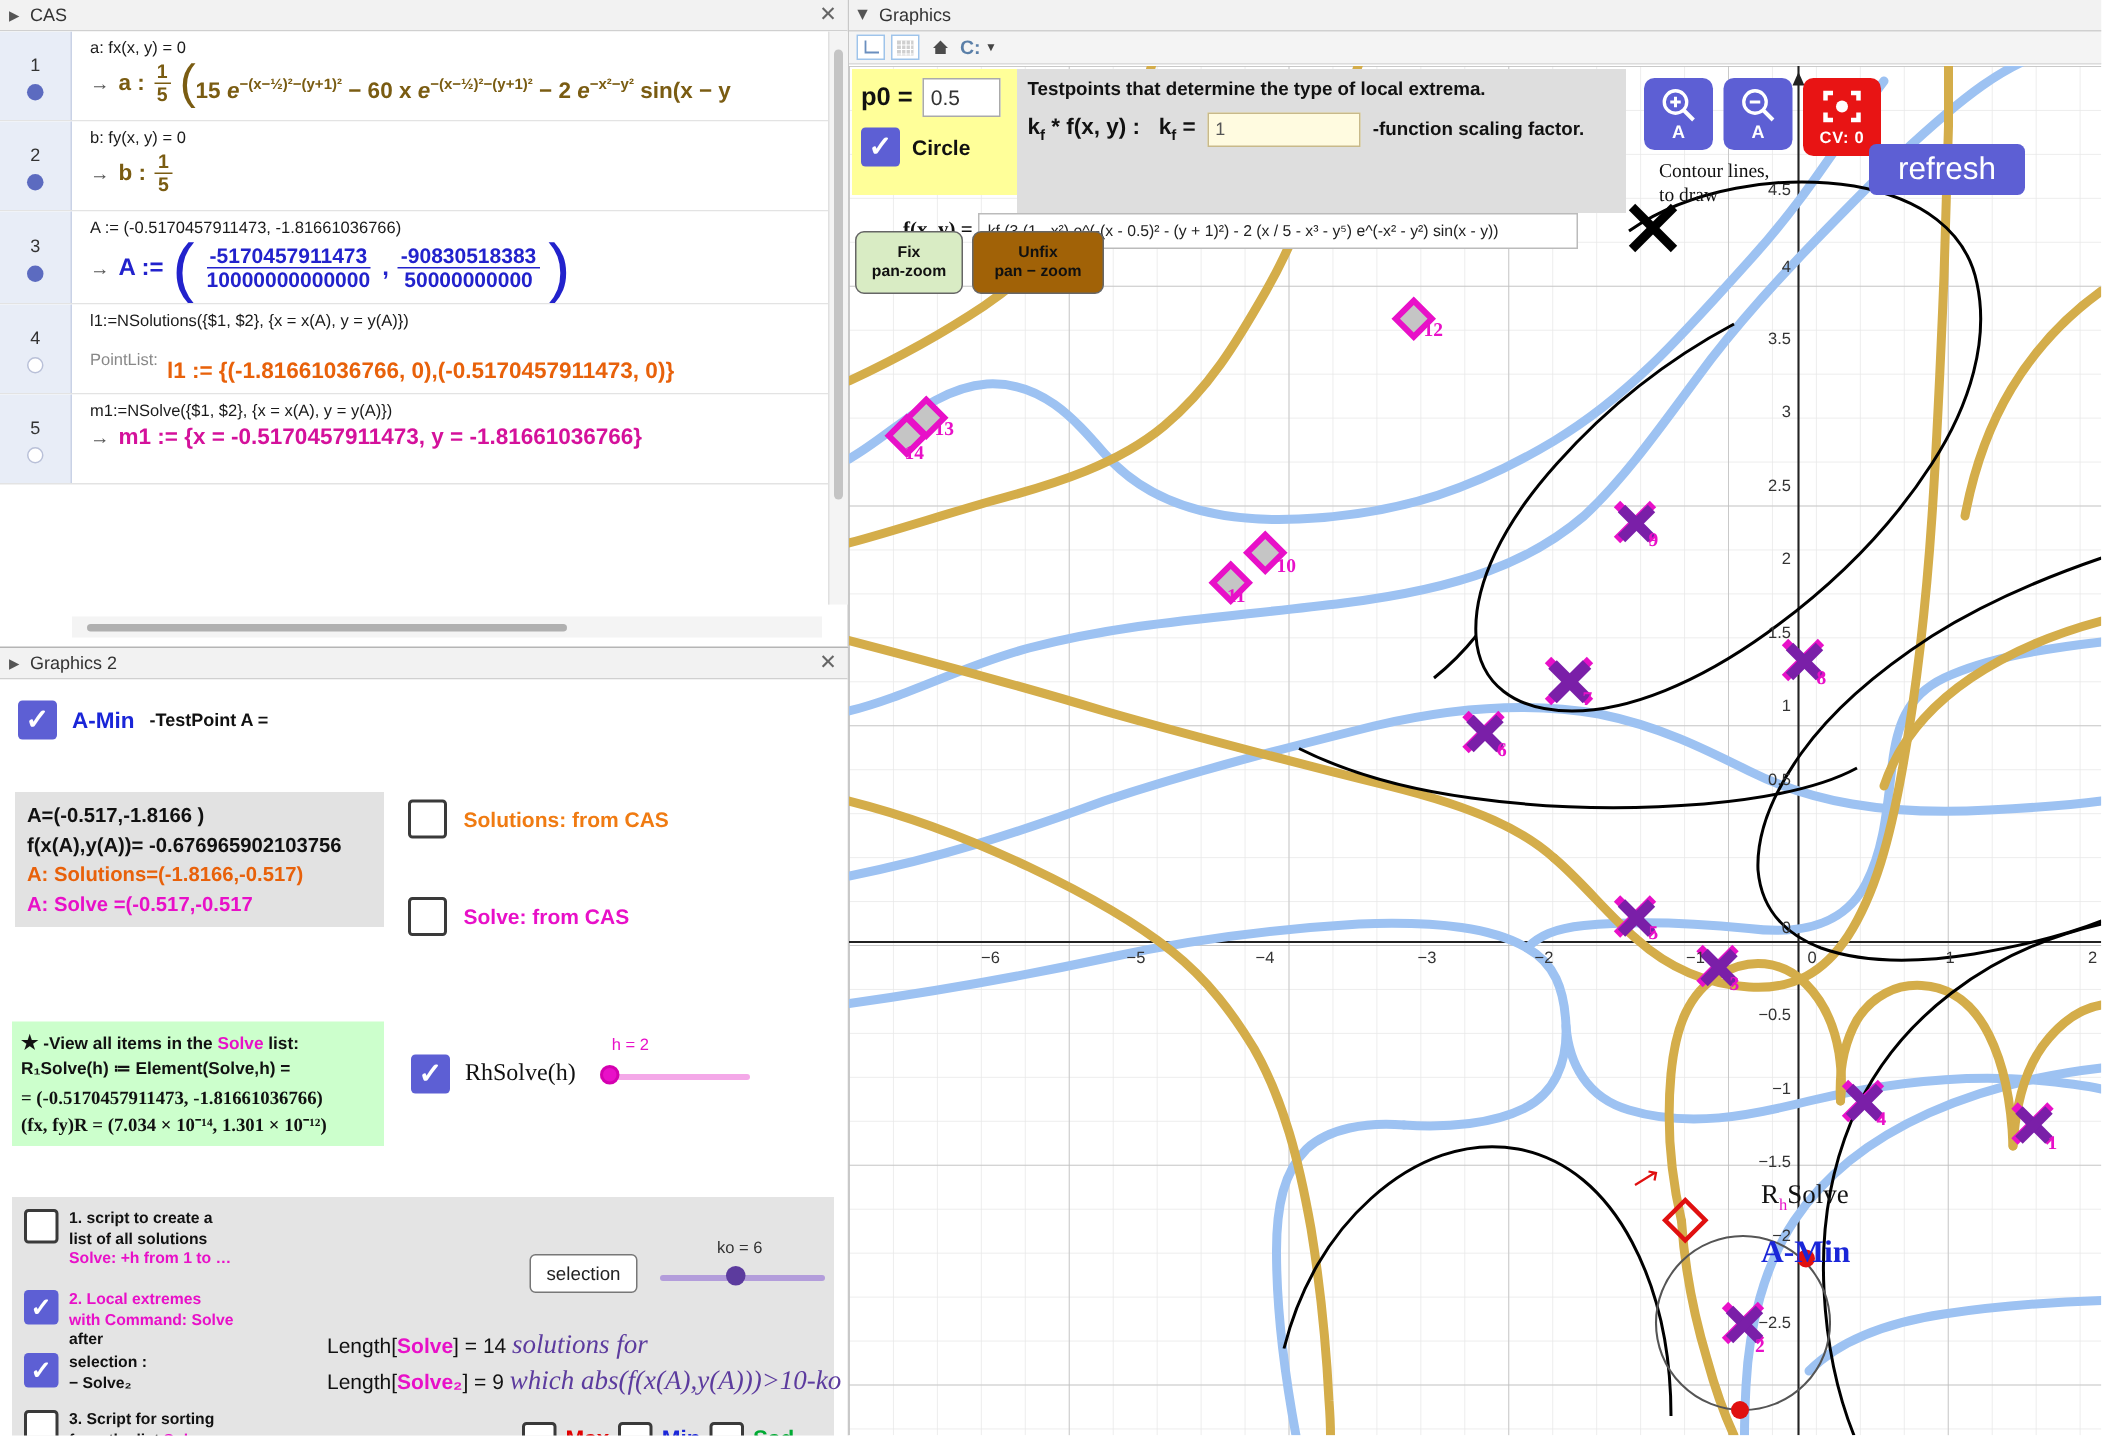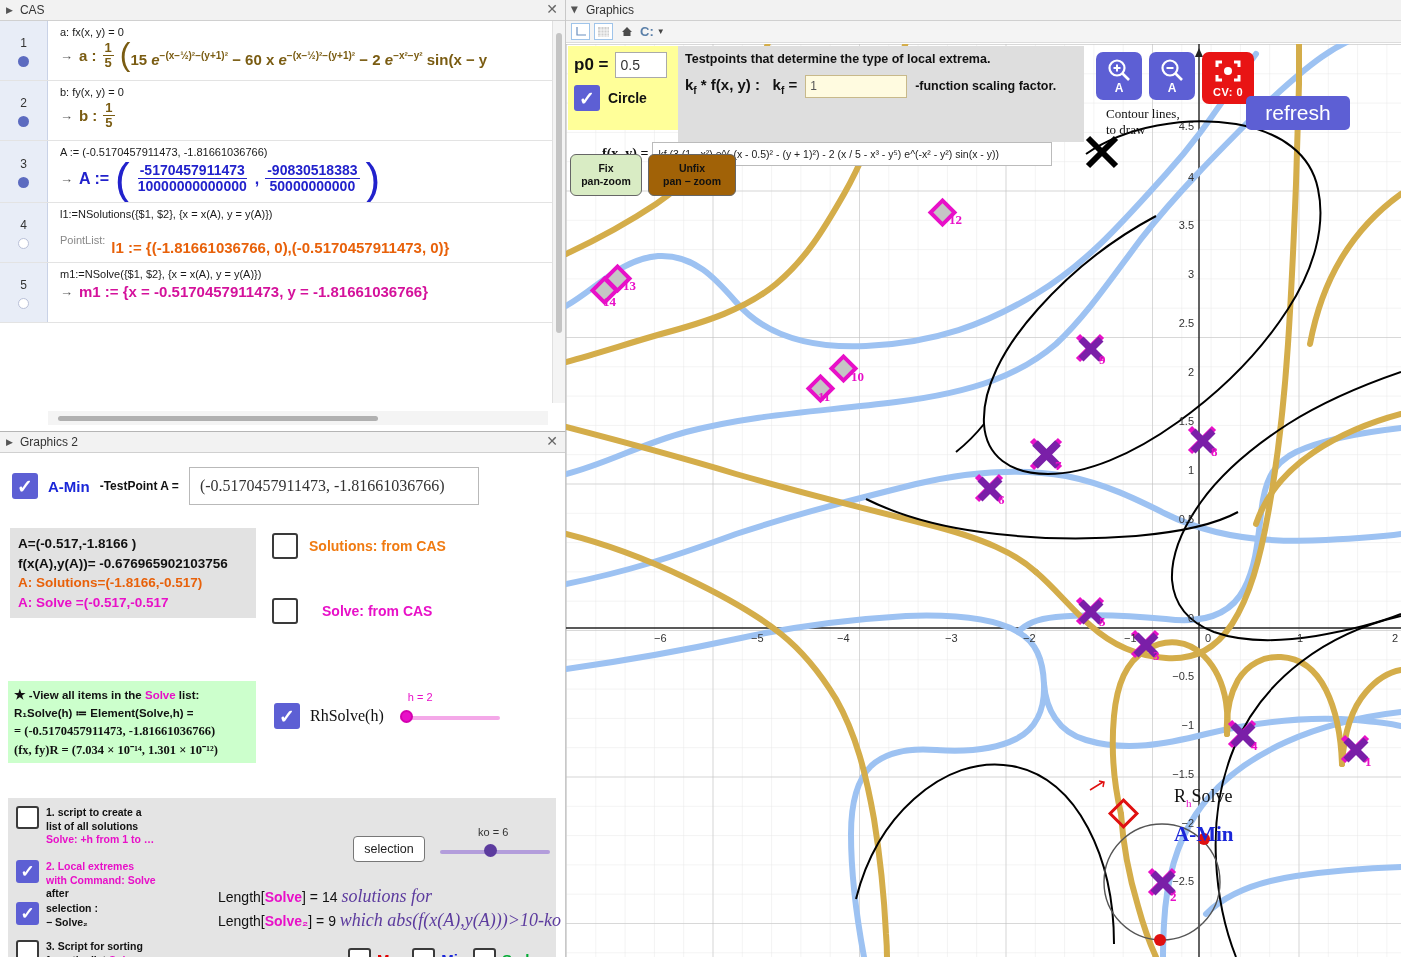--- a/index.html
+++ b/index.html
@@ -74,21 +74,21 @@
   #testpoint-input { width:290px; height:38px; border:1px solid #b9b9b9; background:#fff;
                      display:flex; align-items:center; padding:0 10px; font-size:16px; color:#333;
                      font-family:"Liberation Serif", serif; }
 
   #info-box { position:absolute; left:10px; top:75px; width:246px; background:#e2e2e2; padding:6px 8px; }
   #info-box div { font-size:13.5px; font-weight:bold; color:#111; line-height:1.45; white-space:nowrap; }
   #info-box .o { color:#e8610a; }
   #info-box .m { color:#e810c8; }
 
   #cb-solutions { position:absolute; left:272px; top:80px; display:flex; align-items:center; gap:11px; }
-  #cb-solve { position:absolute; left:272px; top:145px; display:flex; align-items:center; gap:24px; }
+  #cb-solve { position:absolute; left:272px; top:145px; display:flex; align-items:center; gap:11px; }
   #cb-solutions .lbl { color:#f07b12; font-weight:bold; font-size:14px; }
   #cb-solve .lbl { color:#e810c8; font-weight:bold; font-size:14px; }
 
   #green-box { position:absolute; left:8px; top:228px; width:248px; background:#ccffcc; padding:4px 6px; }
   #green-box div { font-size:11.5px; font-weight:bold; color:#111; line-height:1.5; white-space:nowrap; }
   #green-box .star { font-size:13px; }
   #green-box .m { color:#e810c8; }
   #green-box .serifline { font-family:"Liberation Serif", serif; font-size:12.5px; }
 
   #rh-row { position:absolute; left:274px; top:250px; display:flex; align-items:center; gap:10px; }
@@ -300,21 +300,20 @@
       <span>Graphics 2</span>
       <span class="closeX">✕</span>
     </div>
 
     <div id="g2-body">
 
       <div id="testpoint-row">
         <span class="chk">✓</span>
         <span class="amin">A-Min</span>
         <span class="tp">-TestPoint A =</span>
-        <span id="testpoint-input">(-0.5170457911473, -1.81661036766)</span>
       </div>
 
       <div id="info-box">
         <div>A=(-0.517,-1.8166  )</div>
         <div>f(x(A),y(A))=  -0.676965902103756</div>
         <div>
           <span class="o">A: Solutions=</span><span class="o">(-1.8166,-0.517)</span>
         </div>
         <div>
           <span class="m">A: Solve       =</span><span class="m">(-0.517,-0.517</span>

